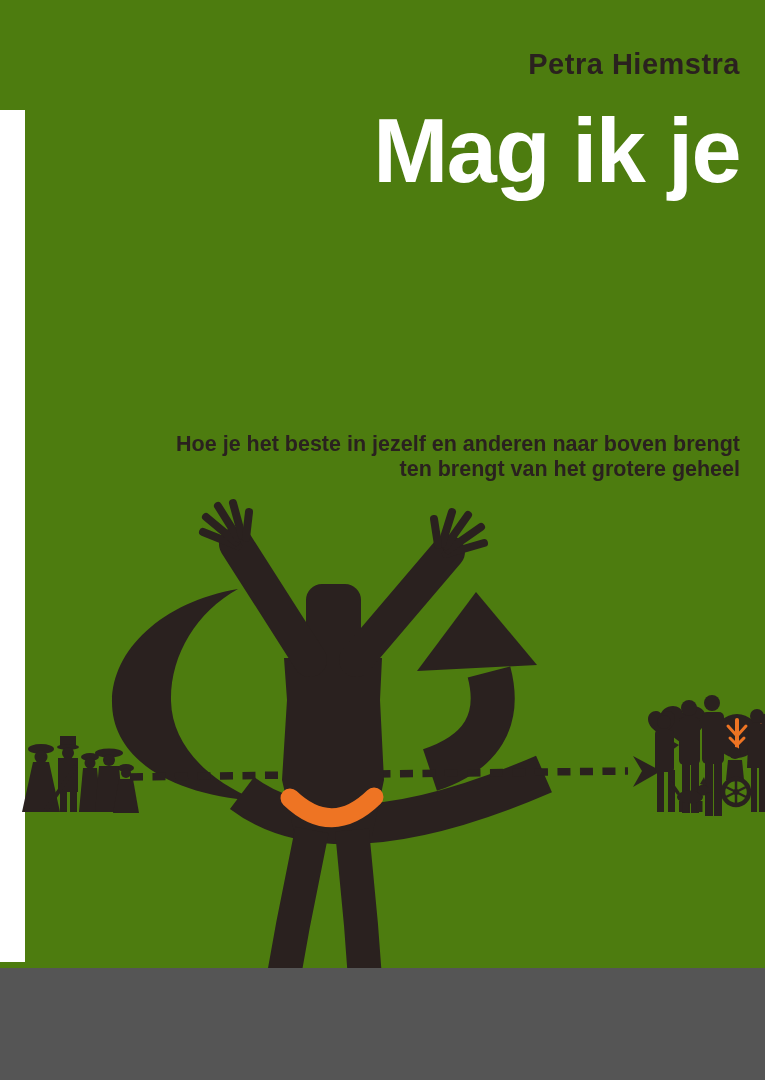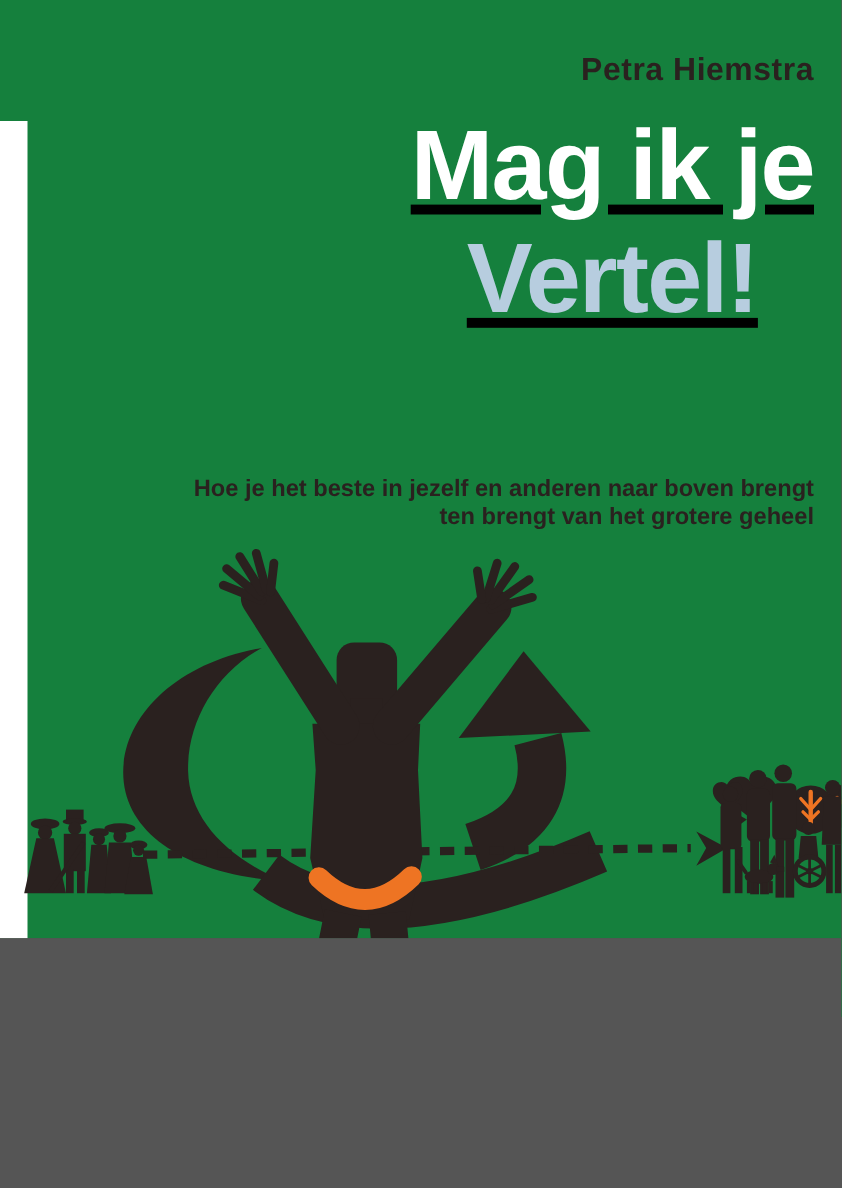--- a/index.html
+++ b/index.html
@@ -1,20 +1,20 @@
 <!DOCTYPE html>
 <html><head>
 <meta charset="utf-8">
 <style>
   html, body { margin: 0; padding: 0; background: #555; }
   .cover {
     position: relative;
     width: 765px;
-    height: 853px;
-    background: #15803d;
+    height: 968px;
+    background: #4d7c0f;
     overflow: hidden;
     font-family: "Liberation Sans", "DejaVu Sans", sans-serif;
   }
   .left-bar {
     position: absolute;
     left: 0; top: 110px;
     width: 25px; height: 852px;
     background: #FFFFFF;
   }
   .author {
@@ -23,23 +23,22 @@
     font-size: 29px;
     font-weight: bold;
     letter-spacing: 0.5px;
     color: #2A211F;
     white-space: nowrap;
   }
   .title {
     position: absolute;
     top: 100px; right: 25px;
     margin: 0;
-    text-align: center;
+    text-align: left;
     font-weight: bold;
-    text-decoration: underline;
   }
   .title span {
     display: block;
     white-space: nowrap;
     font-size: 90px;
     line-height: 103px;
     letter-spacing: -1.5px;
   }
   .title .t1, .title .t2 { color: #FFFFFF; }
   .title .t3 { color: #B7CDDF; }
@@ -64,21 +63,20 @@
 <body>
 
 <div class="cover">
 
   <div class="left-bar"></div>
 
   <div class="author">Petra Hiemstra</div>
 
   <h1 class="title">
     <span class="t1">Mag ik je</span>
-    <span class="t3">Vertel!</span>
   </h1>
 
   <p class="subtitle">
     <span>Hoe je het beste in jezelf en anderen naar boven brengt</span>
     <span>ten brengt van het grotere geheel</span>
   </p>
 
   <svg class="art" viewBox="0 0 765 1080" xmlns="http://www.w3.org/2000/svg">
 
     <g fill="#2A211F">

